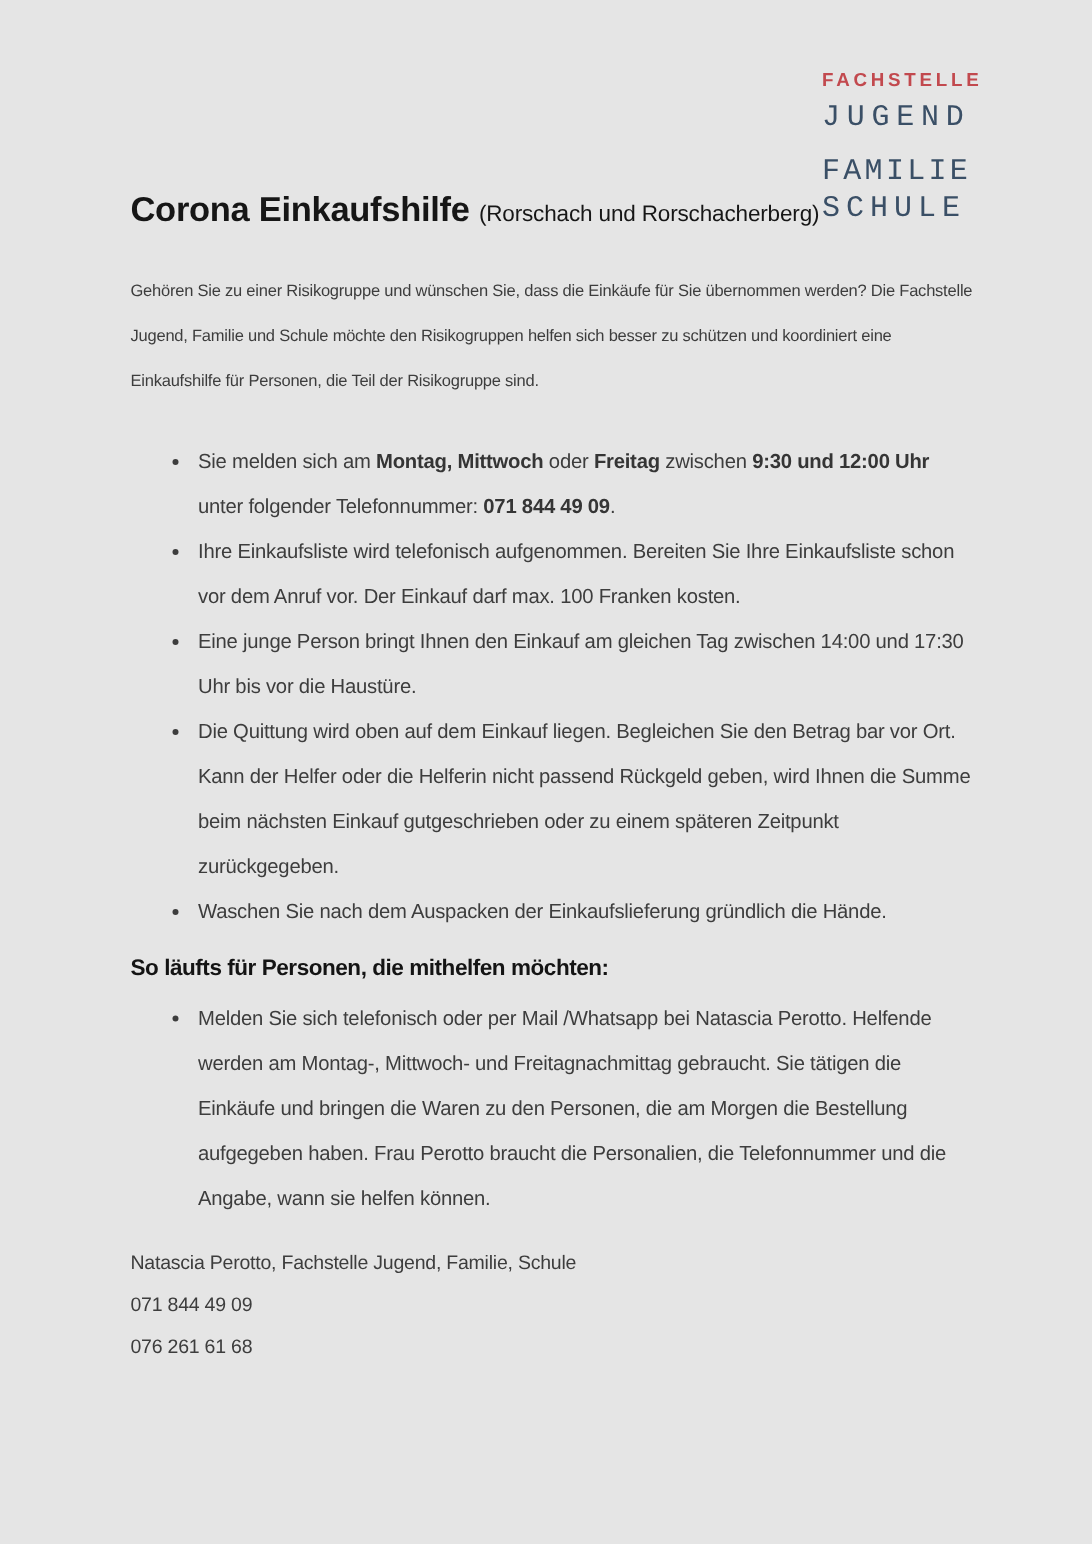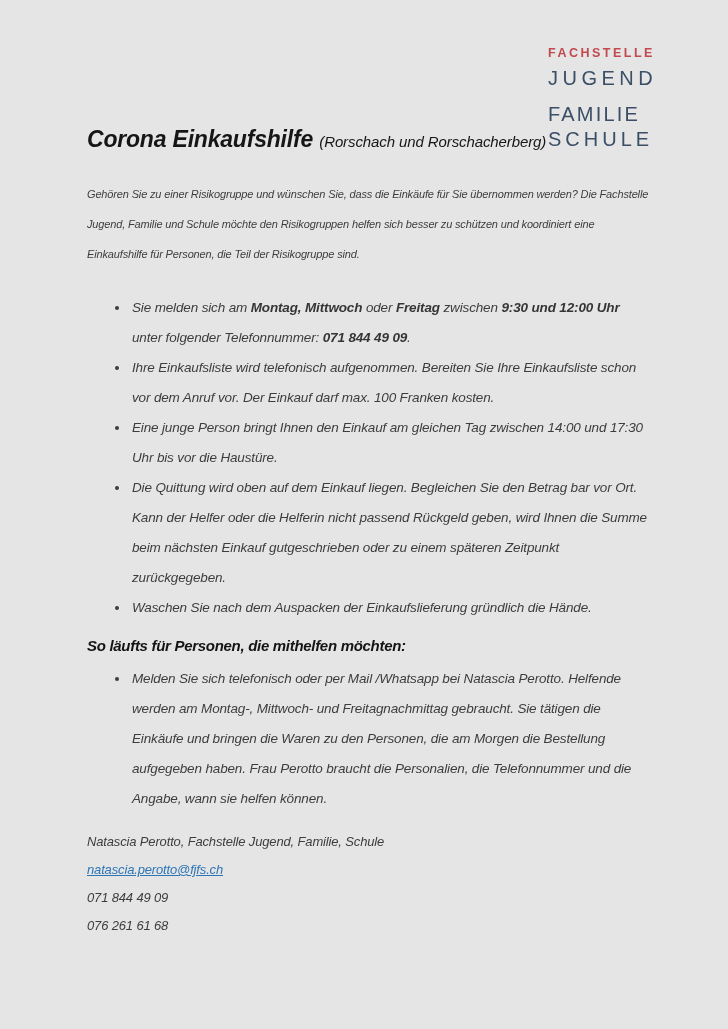--- a/index.html
+++ b/index.html
@@ -36,28 +36,28 @@
     color: var(--logo-red, #c2494e);
     margin-bottom: 6px;
     white-space: nowrap;
   }
   .logo-word {
     font-size: 20px;
     font-weight: 400;
     color: var(--logo-blue, #3a4f66);
     line-height: 25px;
     white-space: nowrap;
+    font-family: Liberation Mono, monospace;
   }
   .logo-jugend  { letter-spacing: 4.5px; }
   .logo-familie { letter-spacing: 2.2px; margin-top: 11px; }
   .logo-schule  { letter-spacing: 4.0px; }
 
   .content {
     padding: 126px 78px 0 87px;
-    font-style: italic;
   }
   h1 {
     margin: 0 0 26px 0;
     font-size: 23px;
     font-weight: bold;
     color: #161616;
     letter-spacing: -0.2px;
   }
   h1 .title-sub {
     font-size: 15px;
@@ -134,19 +134,18 @@
         <li><span>Waschen Sie nach dem Auspacken der Einkaufslieferung gründlich die Hände.</span></li>
       </ul>
 
     <h2>So läufts für Personen, die mithelfen möchten:</h2>
     <ul>
         <li><span>Melden Sie sich telefonisch oder per Mail /Whatsapp bei Natascia Perotto. Helfende werden am Montag-, Mittwoch- und Freitagnachmittag gebraucht. Sie tätigen die Einkäufe und bringen die Waren zu den Personen, die am Morgen die Bestellung aufgegeben haben. Frau Perotto braucht die Personalien, die Telefonnummer und die Angabe, wann sie helfen können.</span></li>
       </ul>
 
     <div class="contact">
       <p>Natascia Perotto, Fachstelle Jugend, Familie, Schule</p>
-      <p><a href="#">natascia.perotto@fjfs.ch</a></p>
       <p>071 844 49 09</p>
       <p>076 261 61 68</p>
     </div>
 
   </div>
 </div>
 
 </body></html>

